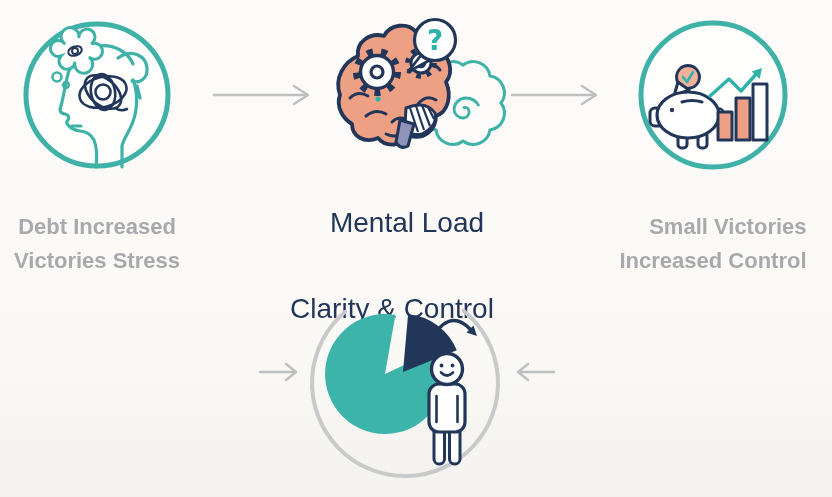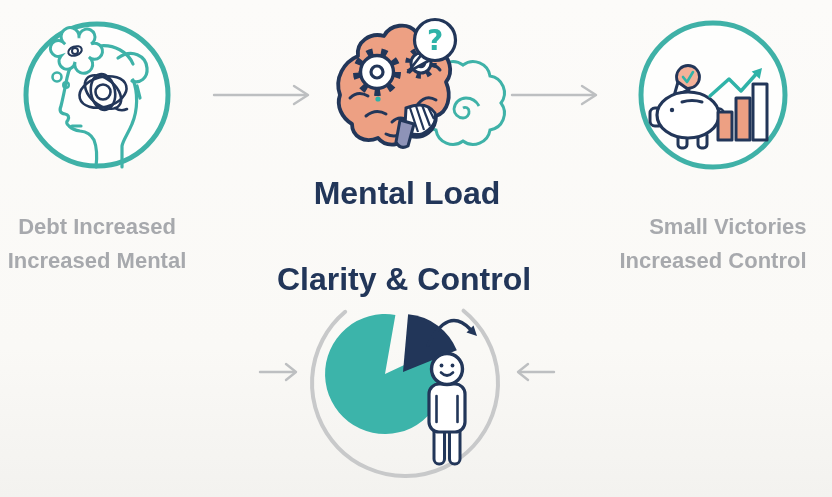--- a/index.html
+++ b/index.html
@@ -6,24 +6,25 @@
   .canvas{
     position:relative;
     width:832px;height:497px;
     overflow:hidden;
     background:linear-gradient(180deg,#FCFBF9 0%,#FAF9F6 70%,#F3F2EF 100%);
     font-family:"Liberation Sans",sans-serif;
   }
   .abs{position:absolute;}
   .heading{
     color:#223659;
-    font-weight:700;
-    font-size:32px;
+    font-weight:400;
+    font-size:28px;
     white-space:nowrap;
     transform:translateX(-50%);
+    margin-top:32px;
   }
   .graylabel{
     color:#A7A9AD;
     font-weight:700;
     font-size:22px;
     line-height:33.5px;
     text-align:center;
     white-space:nowrap;
     transform:translateX(-50%);
   }
@@ -159,25 +160,25 @@
       <rect x="119" y="68" width="14" height="56" fill="#FFFFFF"></rect>
     </g>
 
     <g>
       <path d="M 76 80 L 95 63 L 107 75 L 124 56" fill="none" stroke="#2FB3A8" stroke-width="3.4" stroke-linecap="round" stroke-linejoin="round"></path>
       <path d="M 128 52 L 125.7 63 L 117.7 55.4 Z" fill="#2FB3A8"></path>
     </g>
   </svg>
 
   <div class="abs heading" style="left:407px;top:175px;">Mental Load</div>
-  <div class="abs heading" style="left:404px;top:261px;">Clarity &amp; Control</div>
+  <div class="abs heading" style="left:392px;top:261px;">Clarity &amp; Control</div>
 
   <div class="abs graylabel" style="left:97px;top:210px;">
     <div>Debt Increased</div>
-    <div>Increased Mental</div>
+    <div>Victories Stress</div>
   </div>
   <div class="abs graylabel" style="left:713px;top:210px;text-align:right;">
     <div>Small Victories</div>
     <div>Increased Control</div>
   </div>
 
   <svg class="abs" style="left:250px;top:286px;" width="300" height="211" viewBox="0 0 300 211">
 
     <path d="M 213.5 24.7 A 93 93 0 1 1 95.2 25.8" fill="none" stroke="#C8C9CA" stroke-width="4" stroke-linecap="round"></path>
 

